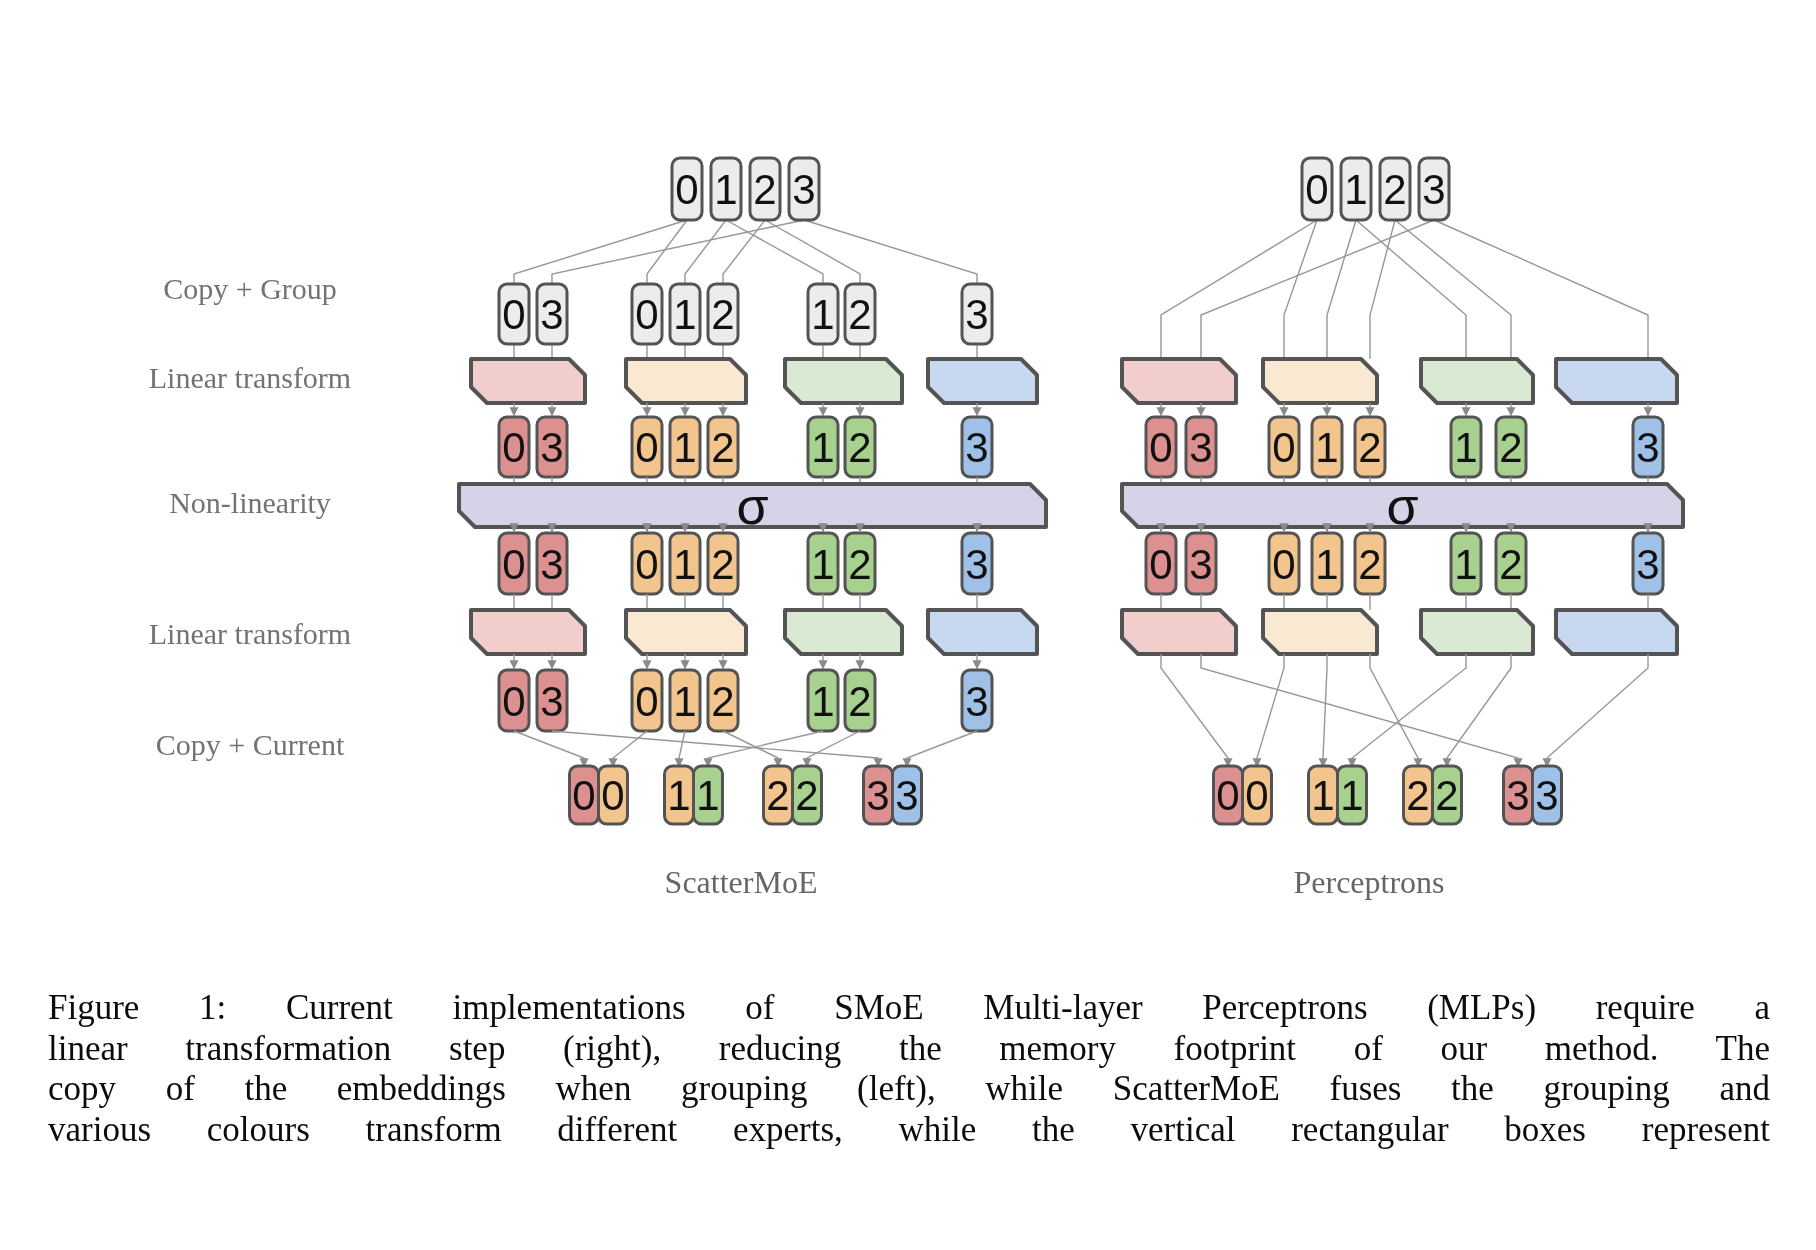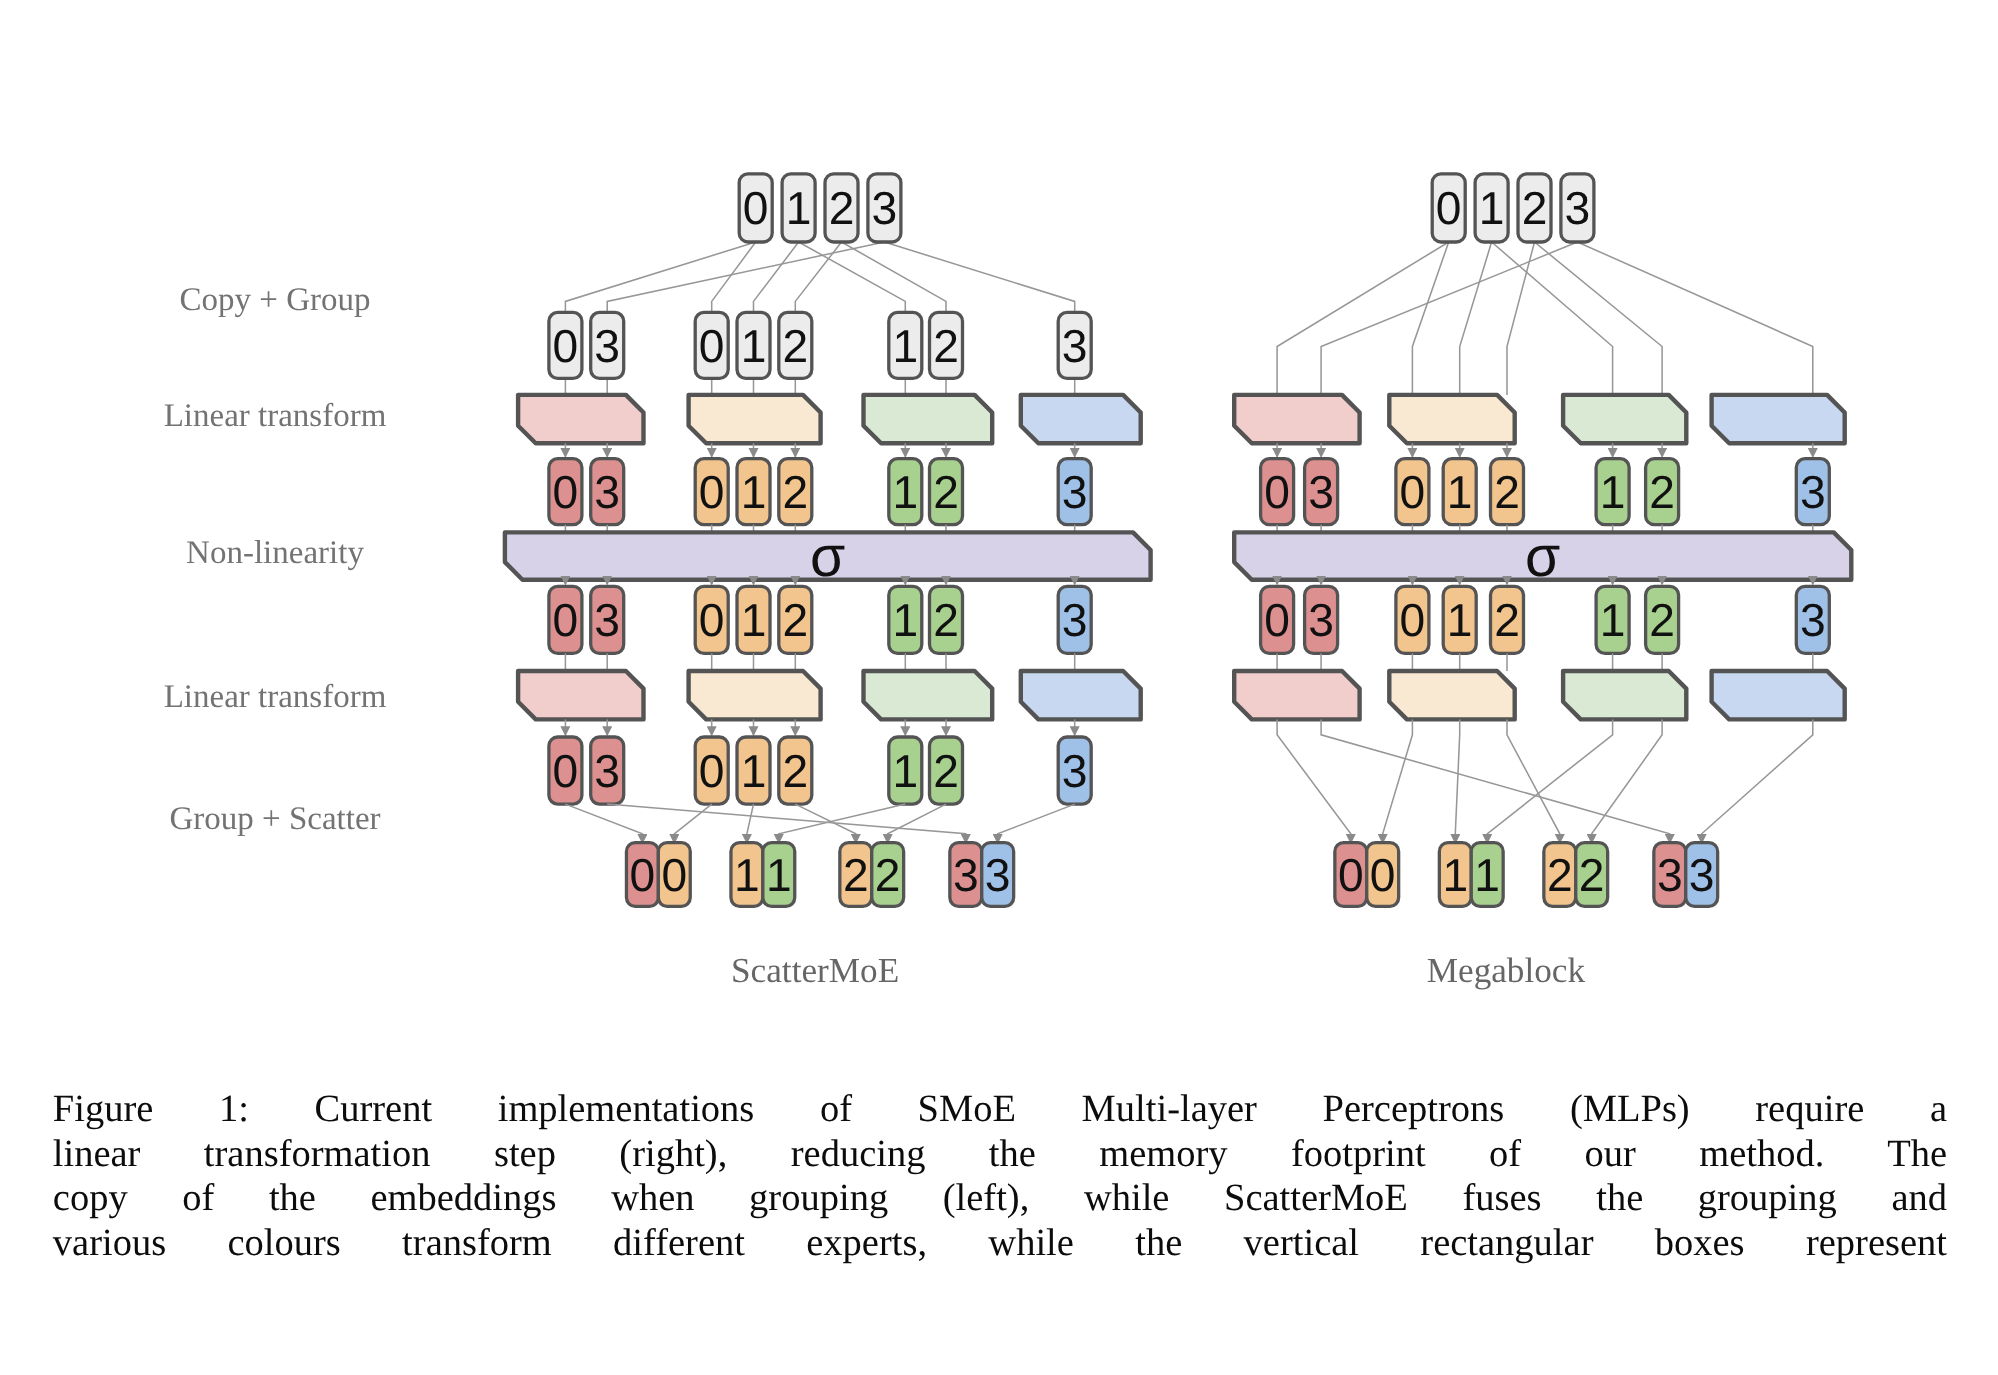--- a/index.html
+++ b/index.html
@@ -310,28 +310,28 @@
         <text x="1418" y="810" text-anchor="middle" font-size="42" font-family="&quot;Liberation Sans&quot;,sans-serif" fill="#111111">2</text>
         <rect x="1432.5" y="766" width="29" height="58" rx="8" ry="8" fill="#a8d08f" stroke="#545454" stroke-width="3"></rect>
         <text x="1447" y="810" text-anchor="middle" font-size="42" font-family="&quot;Liberation Sans&quot;,sans-serif" fill="#111111">2</text>
         <rect x="1503.5" y="766" width="29" height="58" rx="8" ry="8" fill="#dc9190" stroke="#545454" stroke-width="3"></rect>
         <text x="1518" y="810" text-anchor="middle" font-size="42" font-family="&quot;Liberation Sans&quot;,sans-serif" fill="#111111">3</text>
         <rect x="1532.5" y="766" width="29" height="58" rx="8" ry="8" fill="#9fc0e7" stroke="#545454" stroke-width="3"></rect>
         <text x="1547" y="810" text-anchor="middle" font-size="42" font-family="&quot;Liberation Sans&quot;,sans-serif" fill="#111111">3</text>
       </g>
     </svg>
 
-  <div class="row-label" style="top:256px">Copy + Group</div>
+  <div class="row-label" style="top:272px">Copy + Group</div>
   <div class="row-label" style="top:361px">Linear transform</div>
   <div class="row-label" style="top:486px">Non-linearity</div>
   <div class="row-label" style="top:617px">Linear transform</div>
-  <div class="row-label" style="top:728px">Group + Scatter</div>
+  <div class="row-label" style="top:728px">Copy + Current</div>
 
   <div class="diagram-label" style="left:591px">ScatterMoE</div>
-  <div class="diagram-label" style="left:1219px">Megablock</div>
+  <div class="diagram-label" style="left:1219px">Perceptrons</div>
 </div>
 
 <div class="caption">
   <div class="caption-line">Figure 1: Current implementations of SMoE Multi-layer Perceptrons (MLPs) require a</div>
   <div class="caption-line">linear transformation step (right), reducing the memory footprint of our method. The</div>
   <div class="caption-line">copy of the embeddings when grouping (left), while ScatterMoE fuses the grouping and</div>
   <div class="caption-line">various colours transform different experts, while the vertical rectangular boxes represent</div>
 </div>
 
 </body></html>

